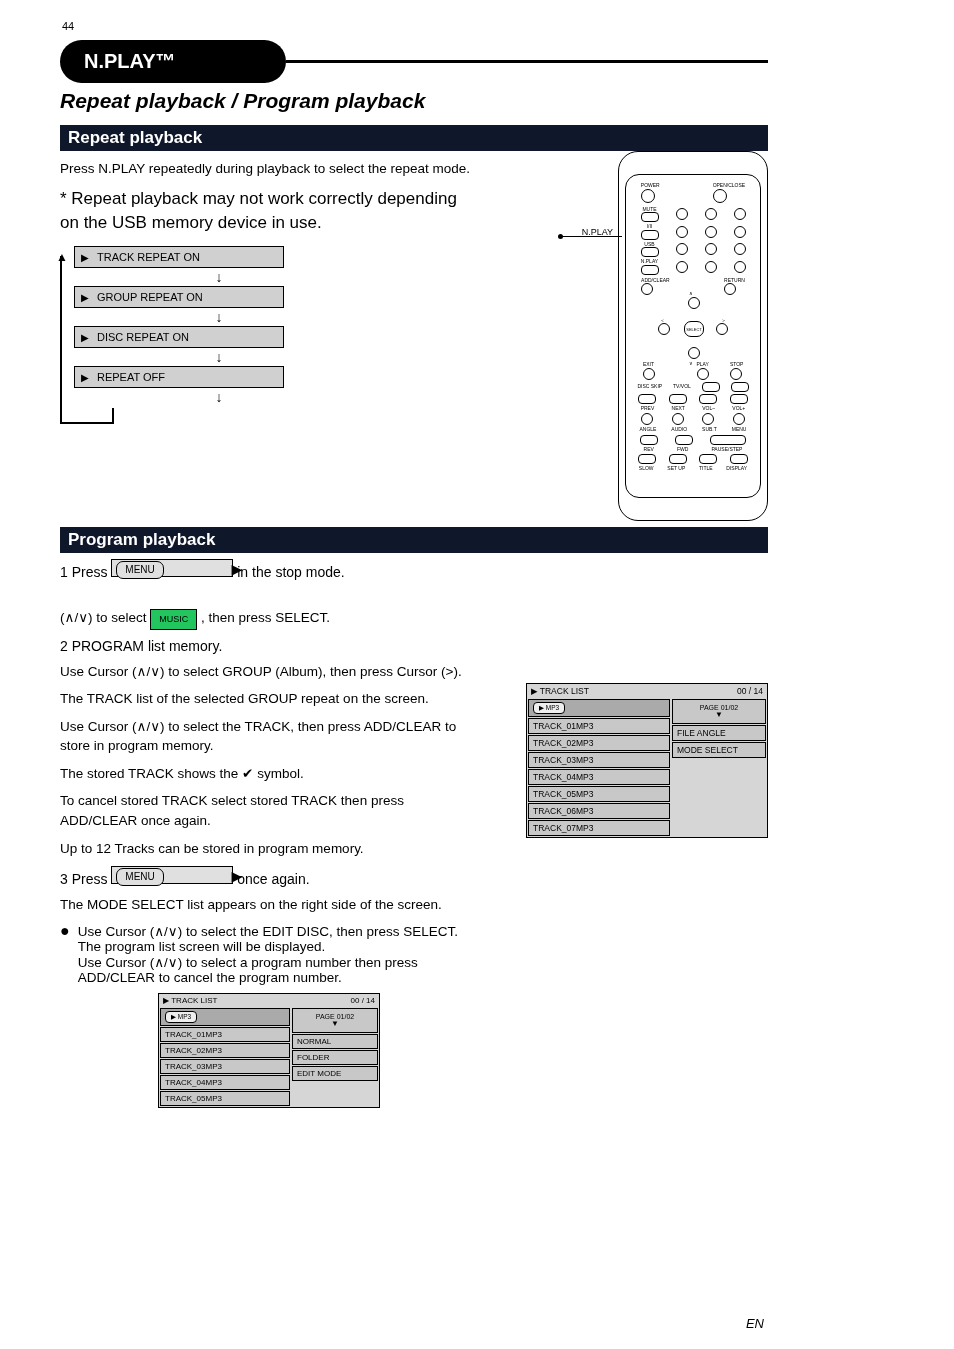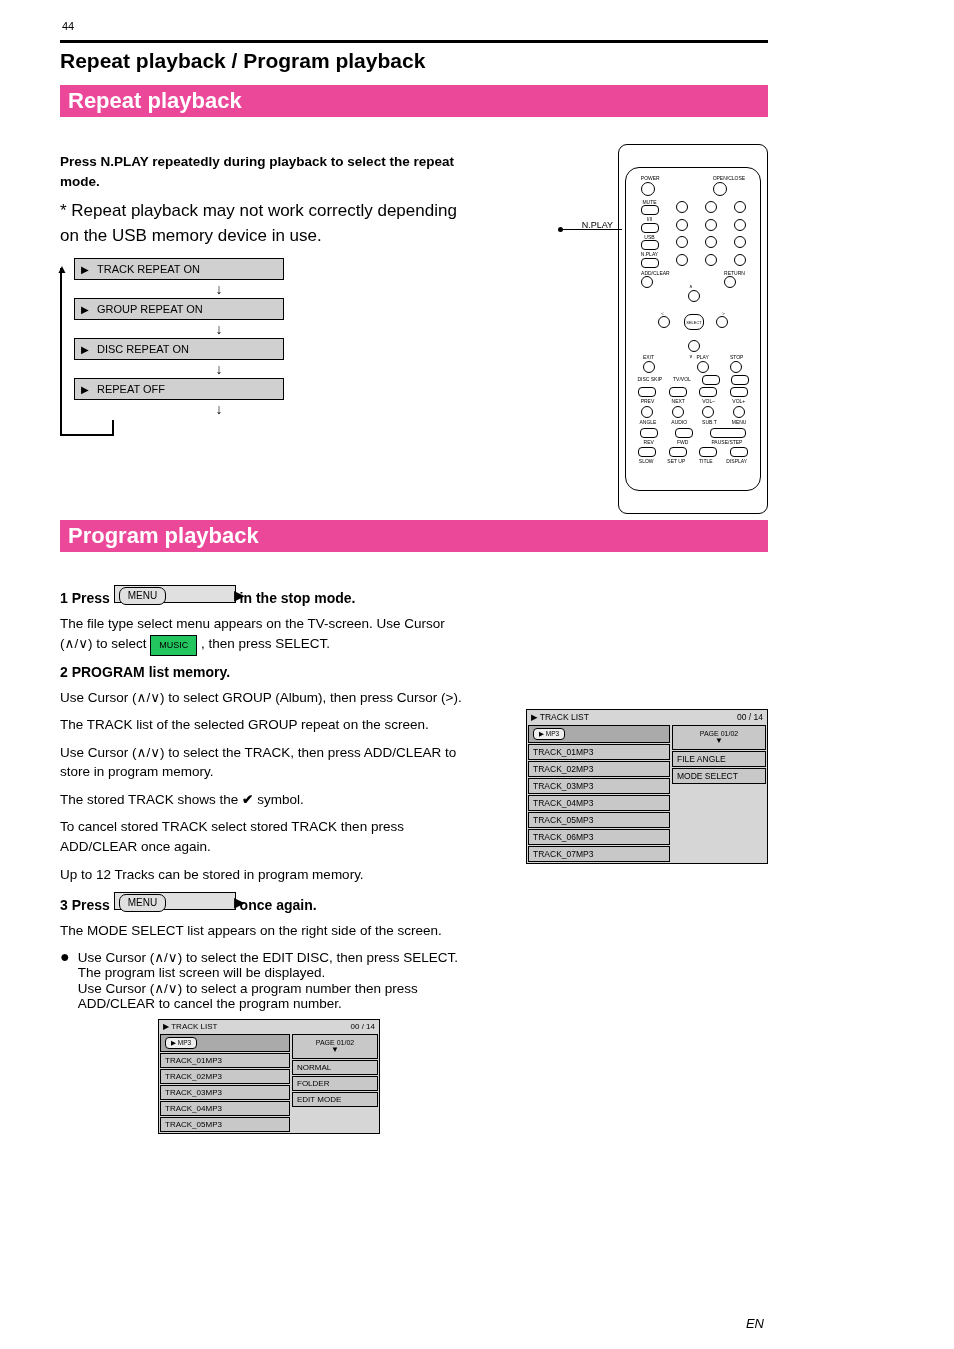--- a/index.html
+++ b/index.html
@@ -51,39 +51,40 @@
   .col-right {
     width: 260px;
     display: flex;
     justify-content: flex-end;
     align-items: flex-start;
   }
   .subtitle {
     font-size: 21px;
     font-weight: bold;
     margin: 4px 0 12px 0;
+    font-style: italic;
   }
   .black-bar {
-    background: #ec4899;
+    background: #0f172a;
     color: #fff;
     font-weight: bold;
-    font-size: 22px;
+    font-size: 17px;
     padding: 3px 8px;
-    margin: 6px 0 27px 0;
+    margin: 6px 0 0 0;
   }
   .body-text {
     font-size: 13.5px;
     line-height: 1.45;
     margin: 8px 0;
   }
   .step-text {
     font-size: 14px;
     margin: 6px 0 8px 0;
   }
-  .bold { font-weight: bold; }
+  .bold { font-weight: normal; }
   .flow {
     margin: 10px 0 10px 14px;
     width: 210px;
   }
   .flow-box {
     background: #d0d0d0;
     border: 1px solid #000;
     font-size: 11px;
     padding: 4px 6px 4px 22px;
     position: relative;
@@ -131,21 +132,21 @@
     left: 38px;
     bottom: -18px;
     width: 2px;
     height: 16px;
     background: #000;
   }
   .remote {
     width: 150px;
     height: 370px;
     border: 1.5px solid #000;
-    border-radius: 9px;
+    border-radius: 20px;
     position: relative;
     font-size: 5.5px;
     box-sizing: border-box;
     padding: 22px 6px;
   }
   .remote-inner {
     border: 0.75px solid #000;
     border-radius: 14px;
     width: 100%;
     height: 100%;
@@ -254,20 +255,21 @@
     font-style: italic;
   }
 </style>
 </head>
 <body>
 
 <div class="page">
   <div class="page-num-top">44</div>
 
   <div class="section-header">
+    <div class="section-pill">N.PLAY™</div>
     <div class="section-rule"></div>
   </div>
 
   <div class="subtitle">Repeat playback / Program playback</div>
 
   <div class="black-bar">Repeat playback</div>
 
   <div class="content-row">
     <div class="col-left">
       <div class="body-text bold">Press N.PLAY repeatedly during playback to select the repeat mode.</div>
@@ -447,21 +449,21 @@
     <div class="col-left">
       <div class="step-text">
         <span class="bold">1  Press </span>
         <span class="flag-box">
           <span class="small-pill-label" style="position:absolute;left:4px;top:1px;padding:0 8px;">MENU</span>
           <span class="tri-r">▶</span>
         </span>
         <span class="bold"> in the stop mode.</span>
       </div>
       <div class="body-text">
-        <span>The file type select menu appears on the TV-screen. Use Cursor</span><br>
+        <br>
         <span>(∧/∨) to select </span>
         <span class="small-grey-box">MUSIC</span>
         <span>, then press SELECT.</span>
       </div>
 
       <div class="step-text bold">2  PROGRAM list memory.</div>
       <div class="body-text">Use Cursor (∧/∨) to select GROUP (Album), then press Cursor (&gt;).</div>
       <div class="body-text">The TRACK list of the selected GROUP repeat on the screen.</div>
       <div class="body-text">Use Cursor (∧/∨) to select the TRACK, then press ADD/CLEAR to store in program memory.</div>
       <div class="body-text">

